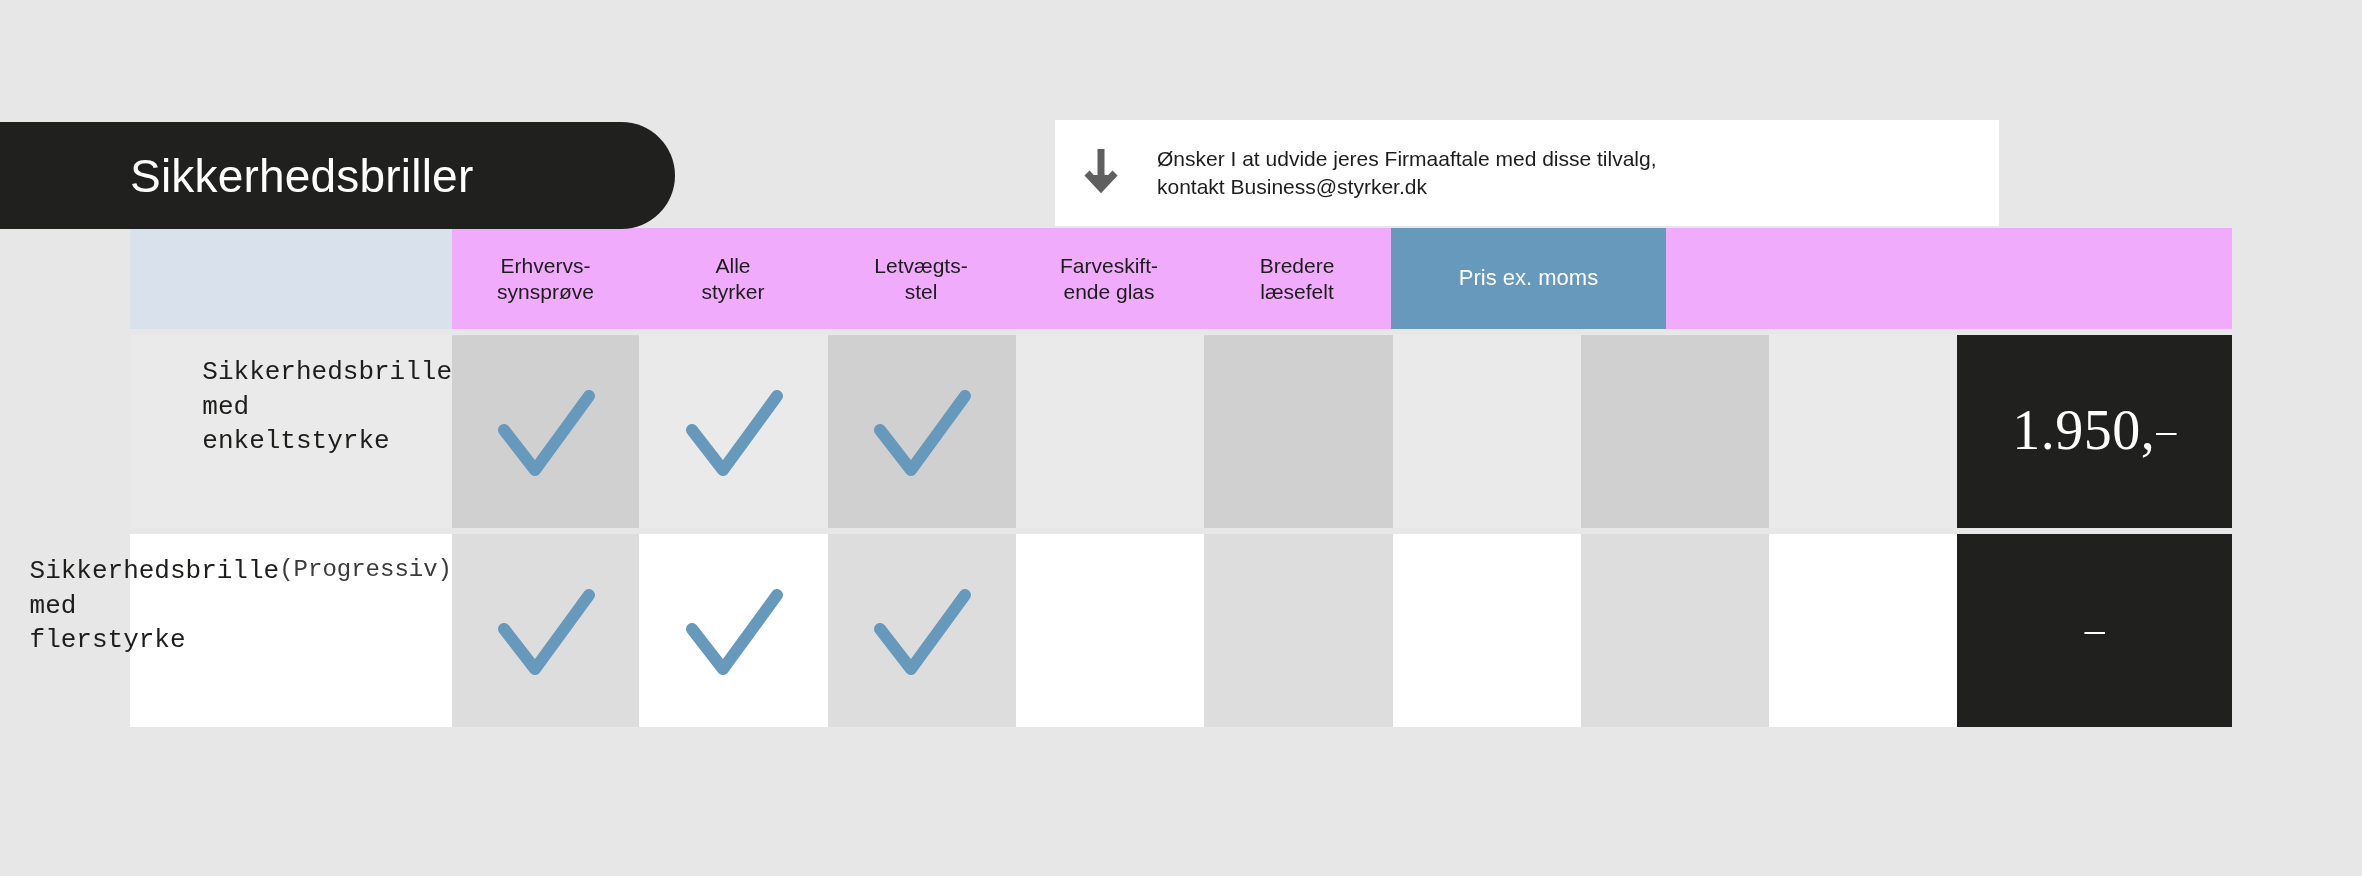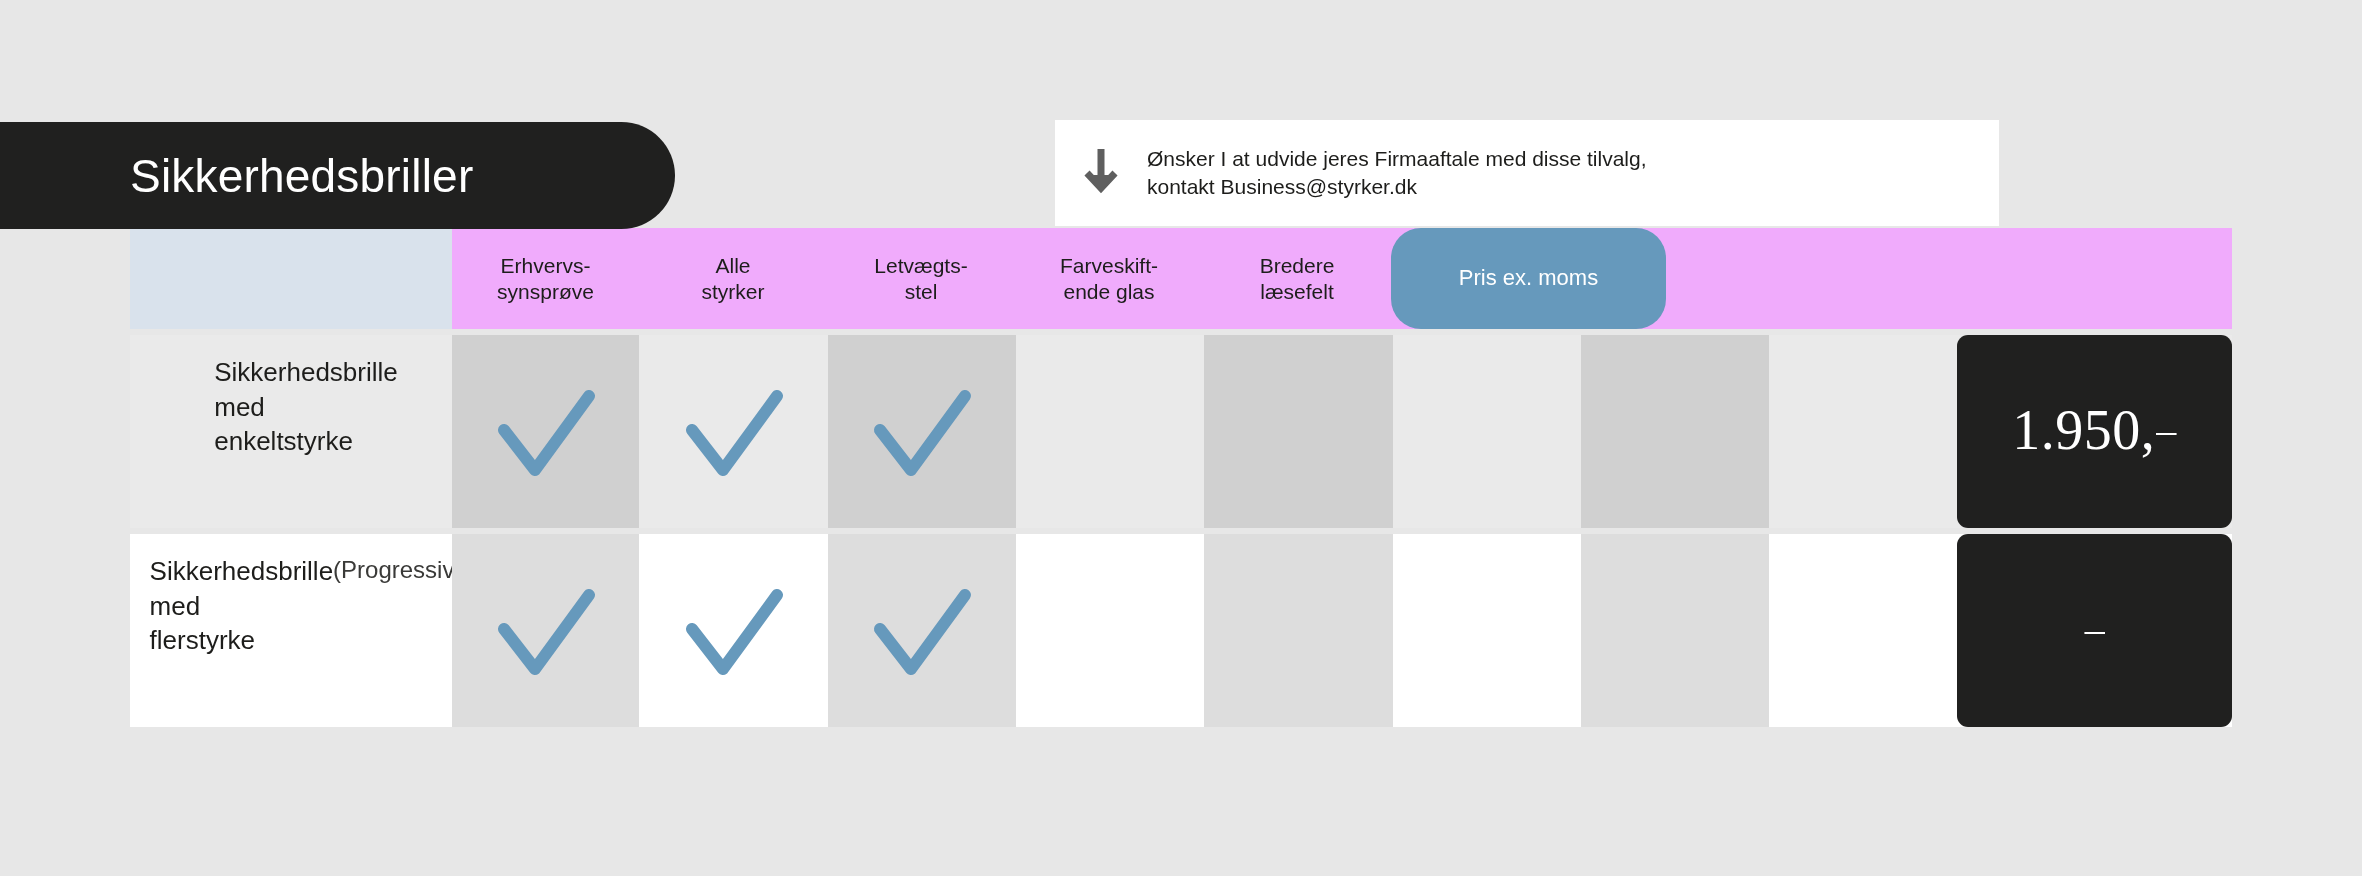--- a/index.html
+++ b/index.html
@@ -41,20 +41,21 @@
   #notice-box {
     position: absolute;
     left: 1055px;
     top: 120px;
     width: 944px;
     height: 106px;
     background: #ffffff;
     display: flex;
     align-items: center;
     z-index: 4;
+    gap: 10px;
   }
   #notice-box .arrow-wrap {
     width: 92px;
     display: flex;
     align-items: center;
     justify-content: center;
     flex: none;
   }
   #notice-box .notice-text {
     font-size: 21px;
@@ -87,40 +88,40 @@
     justify-content: center;
     text-align: center;
     font-size: 21px;
     line-height: 1.22;
     color: #1d1d1b;
   }
   .t-head .cell.price-head {
     background: #6699bc;
     color: #ffffff;
     font-size: 22px;
-    border-radius: 30px;
   }
   .t-head .cell.label-head { background: #d9e2ec; }
 
   
   .t-body { position: relative; }
   .t-body.row-a { background: #eaeaea; height: 193px; }
   .t-body.row-b { background: #ffffff; height: 193px; }
 
   .t-body .cell {
     position: relative;
     display: flex;
     align-items: center;
     justify-content: center;
   }
   .t-body .cell.label-cell {
     align-items: flex-start;
-    justify-content: center;
+    justify-content: flex-end;
     padding: 20px 0 0 30px;
     box-sizing: border-box;
+    font-family: Liberation Mono, monospace;
   }
   .t-body .label-text {
     font-size: 26px;
     line-height: 1.33;
     color: #1d1d1b;
     text-align: left;
   }
   .t-body .label-sub {
     font-size: 24px;
     line-height: 1.33;
@@ -138,21 +139,20 @@
   .t-body .cell.price-cell {
     background: #20201f;
     color: #ffffff;
     font-family: "Liberation Serif", serif;
     font-size: 56px;
     letter-spacing: 0.5px;
     align-items: center;
     justify-content: center;
     padding-bottom: 4px;
     box-sizing: border-box;
-    border-radius: 11px;
   }
   .price-dash {
     font-size: 40px;
     vertical-align: 4px;
     margin-left: 1px;
   }
 
   
   .row-gap {
     height: 6px;

